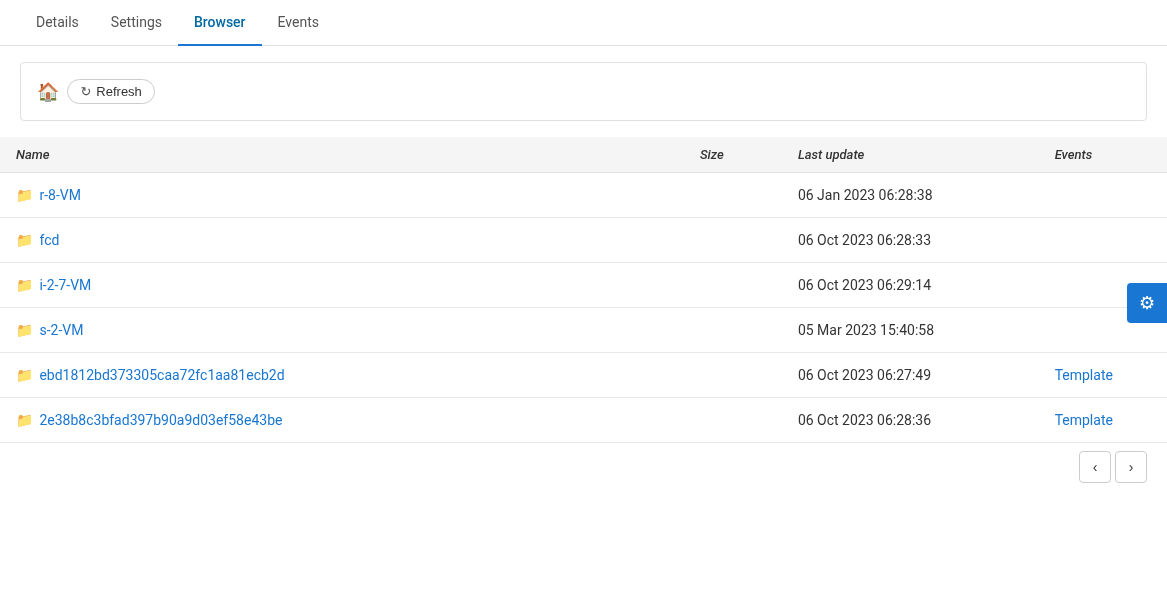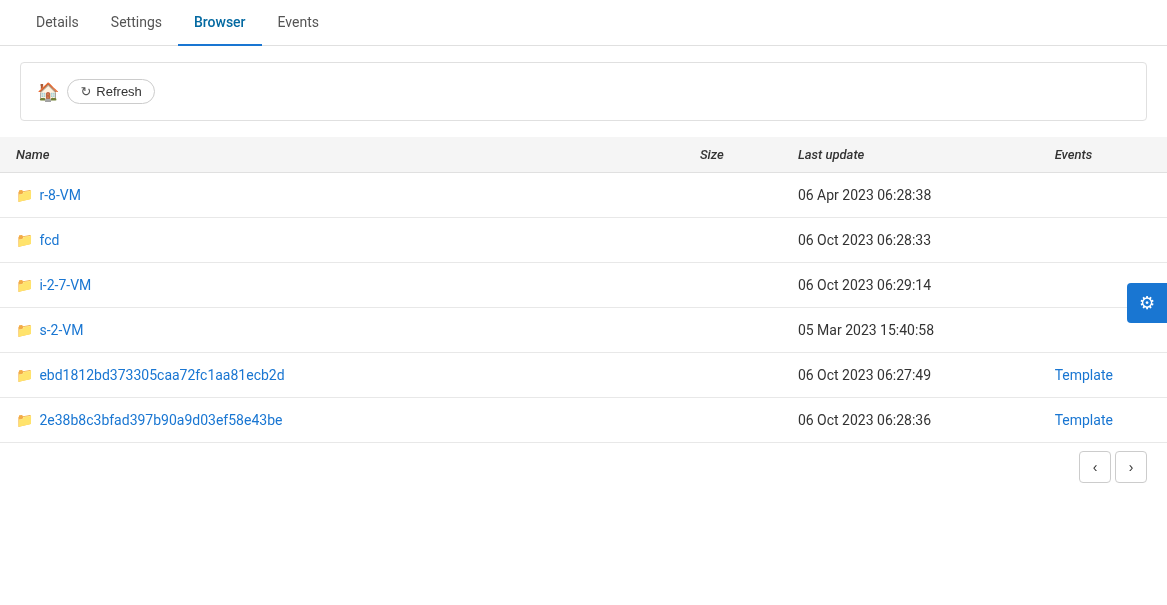--- a/index.html
+++ b/index.html
@@ -210,21 +210,21 @@
     </thead>
     <tbody id="table-body">
     <tr>
           <td>
             <a class="file-link" href="#">
               <span class="folder-icon">📁</span>
               <span>r-8-VM</span>
             </a>
           </td>
           <td></td>
-          <td>06 Apr 2023 06:28:38</td>
+          <td>06 Jan 2023 06:28:38</td>
           <td></td>
         </tr>
         <tr>
           <td>
             <a class="file-link" href="#">
               <span class="folder-icon">📁</span>
               <span>fcd</span>
             </a>
           </td>
           <td></td>

